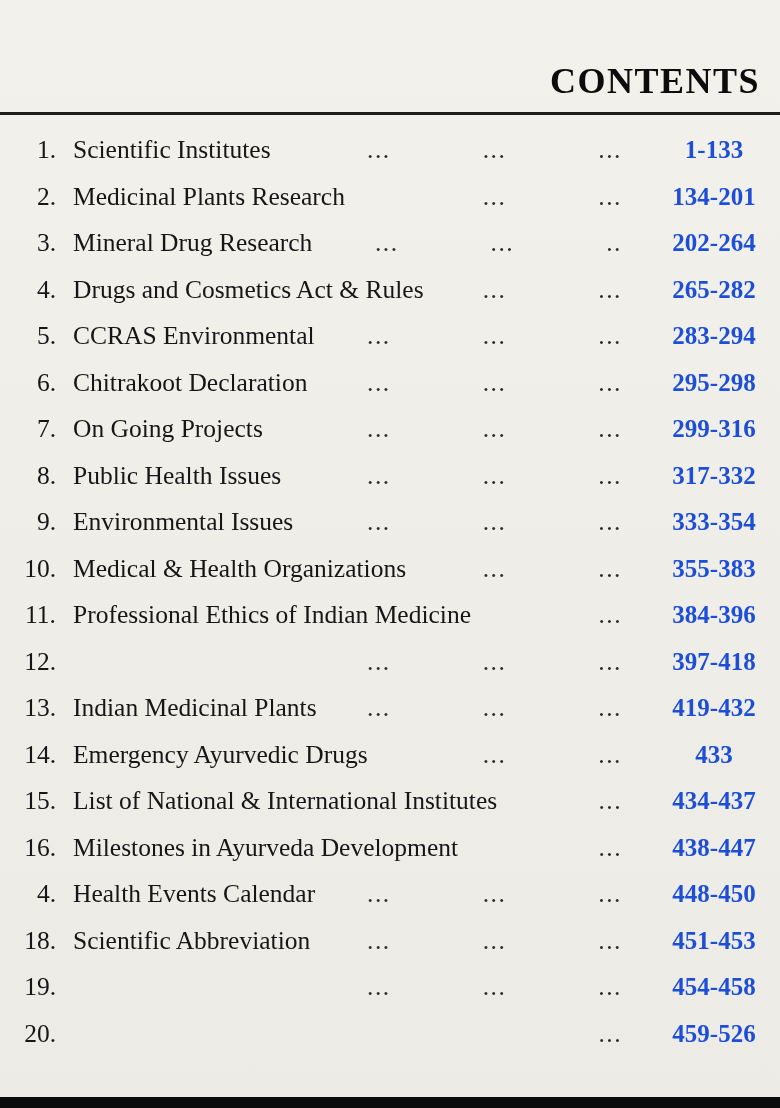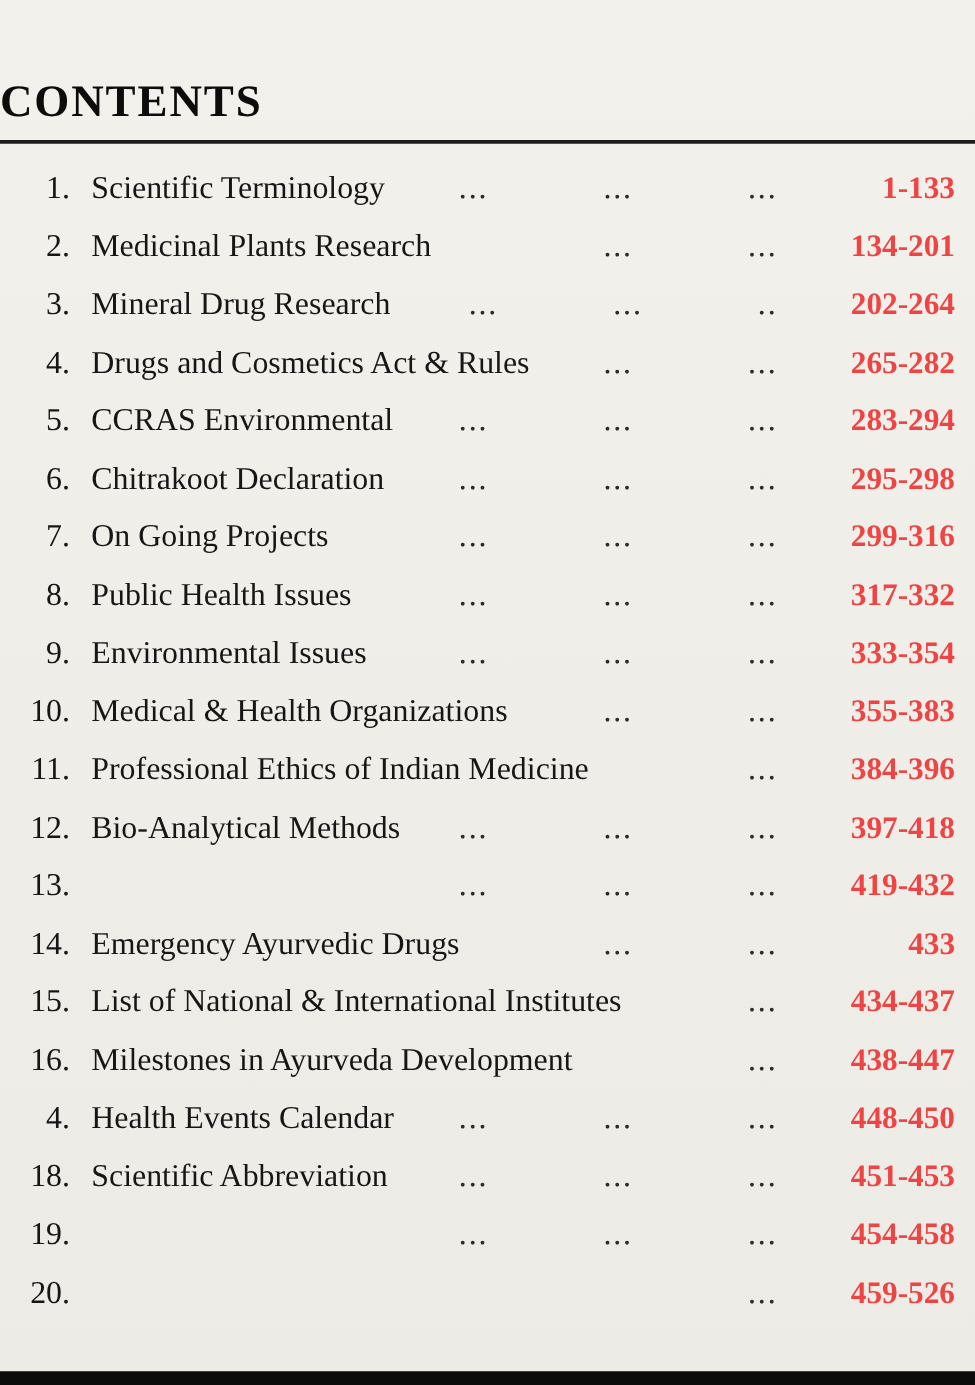--- a/index.html
+++ b/index.html
@@ -9,20 +9,21 @@
   body {
     width: 780px;
     height: 1108px;
     position: relative;
     overflow: hidden;
     background: linear-gradient(180deg, #f3f1ec 0%, #efede8 60%, #edebe6 100%);
     font-family: "Liberation Serif", serif;
     color: #161616;
   }
   .header {
+    text-align: right;
     padding: 60px 20px 0 0;
   }
   .page-title {
     display: inline-block;
     margin: 0;
     font-size: 36px;
     font-weight: 700;
     letter-spacing: 1.5px;
     color: #0c0c0c;
   }
@@ -57,24 +58,24 @@
     overflow: hidden;
     text-align: right;
     padding-right: 42px;
     word-spacing: 3.3em;
     letter-spacing: 1.5px;
     color: #2a2a2a;
   }
   .pages {
     flex: 0 0 auto;
     min-width: 100px;
-    text-align: right;
+    text-align: center;
     font-weight: 700;
     font-size: 25px;
-    color: #ef4444;
+    color: #1d4ed8;
   }
   .scan-bar {
     position: absolute;
     left: 0;
     bottom: 0;
     width: 100%;
     height: 11px;
     background: #0b0b0b;
   }
 </style>
@@ -83,21 +84,21 @@
 
 <div class="header">
   <h1 class="page-title">CONTENTS</h1>
 </div>
 <div class="rule"></div>
 
 <div class="toc">
 
   <div class="row">
     <span class="num">1.</span>
-    <span class="title">Scientific Terminology</span>
+    <span class="title">Scientific Institutes</span>
     <span class="leaders">... ... ...</span>
     <span class="pages">1-133</span>
   </div>
 
   <div class="row">
     <span class="num">2.</span>
     <span class="title">Medicinal Plants Research</span>
     <span class="leaders">... ...</span>
     <span class="pages">134-201</span>
   </div>
@@ -160,27 +161,27 @@
 
   <div class="row">
     <span class="num">11.</span>
     <span class="title">Professional Ethics of Indian Medicine</span>
     <span class="leaders">...</span>
     <span class="pages">384-396</span>
   </div>
 
   <div class="row">
     <span class="num">12.</span>
-    <span class="title">Bio-Analytical Methods</span>
     <span class="leaders">... ... ...</span>
     <span class="pages">397-418</span>
   </div>
 
   <div class="row">
     <span class="num">13.</span>
+    <span class="title">Indian Medicinal Plants</span>
     <span class="leaders">... ... ...</span>
     <span class="pages">419-432</span>
   </div>
 
   <div class="row">
     <span class="num">14.</span>
     <span class="title">Emergency Ayurvedic Drugs</span>
     <span class="leaders">... ...</span>
     <span class="pages">433</span>
   </div>

